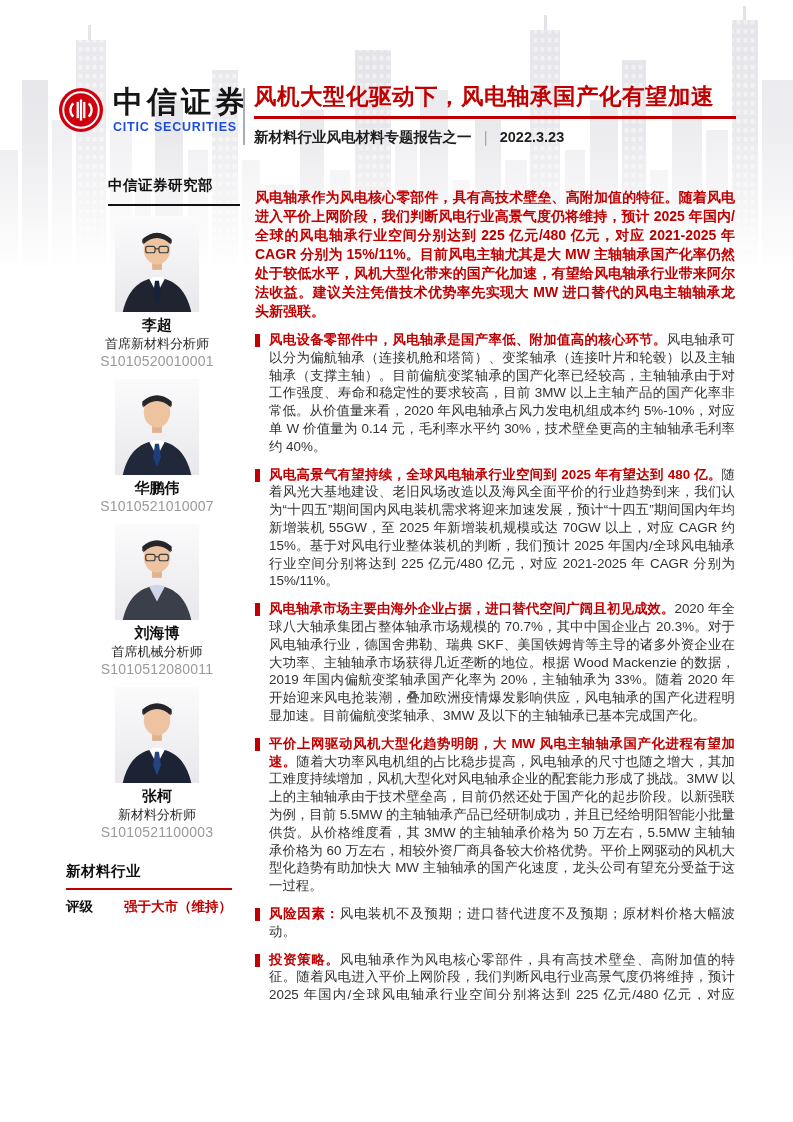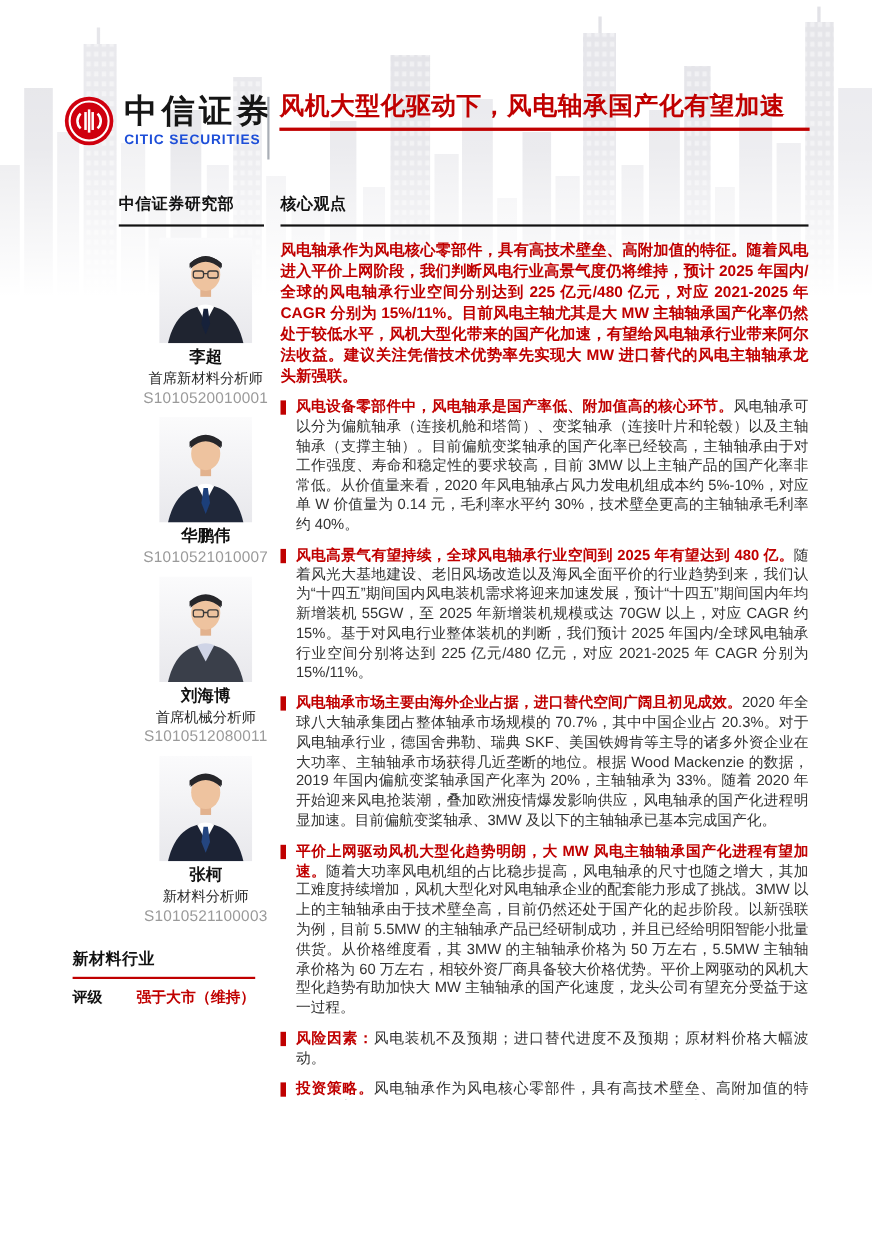--- a/index.html
+++ b/index.html
@@ -15,21 +15,21 @@
   .vdivider{position:absolute;left:243px;top:88px;width:2px;height:57px;background:#a9aeb6;}
   .title-block{position:absolute;left:254px;top:84px;width:482px;}
   .report-title{margin:0;font-size:22.5px;font-weight:900;color:#c00000;letter-spacing:0.5px;white-space:nowrap;line-height:26px;}
   .red-rule{height:3px;background:#c00000;margin-top:6px;}
   .subtitle{margin-top:9px;font-size:14.5px;font-weight:700;color:#1f1f1f;}
   .subtitle .sep{color:#8a8a8a;font-weight:400;margin:0 7px;}
 
   
   .sidebar{position:absolute;left:66px;top:176px;width:174px;}
   .dept{margin-left:42px;font-size:14.5px;font-weight:800;color:#111;padding-bottom:9px;border-bottom:2.5px solid #111;letter-spacing:0.5px;}
-  .analysts{margin-left:55px;width:132px;}
+  .analysts{margin-left:25px;width:132px;}
   .analyst{text-align:center;margin-top:10px;}
   .photo{width:86px;height:96px;margin:0 auto;display:block;}
   .a-name{font-size:15px;font-weight:800;color:#111;line-height:18px;margin-top:4px;}
   .a-title{font-size:13px;color:#2a2a2a;line-height:17px;margin-top:1px;}
   .a-cert{font-size:14px;color:#9a9a9a;line-height:16px;margin-top:1px;letter-spacing:0.2px;}
   .rating{margin-top:22px;width:166px;}
   .industry{font-size:14.5px;font-weight:800;color:#111;padding-bottom:7px;border-bottom:2px solid #c00000;letter-spacing:0.5px;}
   .rating-row{display:flex;justify-content:space-between;align-items:baseline;margin-top:8px;}
   .rating-label{font-size:13.5px;font-weight:800;color:#111;}
   .rating-value{font-size:13.5px;font-weight:800;color:#c00000;}
@@ -118,20 +118,23 @@
       </svg>
       <div>
         <div class="brand-cn">中信证券</div>
         <div class="brand-en">CITIC SECURITIES</div>
       </div>
     </div>
     <div class="vdivider"></div>
     <div class="title-block">
       <h1 class="report-title">风机大型化驱动下，风电轴承国产化有望加速</h1>
       <div class="red-rule"></div>
+      <div class="subtitle">
+        <span>新材料行业风电材料专题报告之一</span><span class="sep">｜</span><span>2022.3.23</span>
+      </div>
     </div>
   </header>
 
   <aside class="sidebar">
     <div class="dept">中信证券研究部</div>
 
     <div class="analysts">
 
       <div class="analyst">
         <svg class="photo" viewBox="0 0 86 98">
@@ -229,21 +232,20 @@
     <div class="rating">
       <div class="industry">新材料行业</div>
       <div class="rating-row">
         <span class="rating-label">评级</span>
         <span class="rating-value">强于大市（维持）</span>
       </div>
     </div>
   </aside>
 
   <main class="main">
-    <div class="section-title">核心观点</div>
 
     <p class="intro">风电轴承作为风电核心零部件，具有高技术壁垒、高附加值的特征。随着风电进入平价上网阶段，我们判断风电行业高景气度仍将维持，预计 2025 年国内/全球的风电轴承行业空间分别达到 225 亿元/480 亿元，对应 2021-2025 年 CAGR 分别为 15%/11%。目前风电主轴尤其是大 MW 主轴轴承国产化率仍然处于较低水平，风机大型化带来的国产化加速，有望给风电轴承行业带来阿尔法收益。建议关注凭借技术优势率先实现大 MW 进口替代的风电主轴轴承龙头新强联。</p>
 
     <div class="bullet">
       <span class="marker"></span>
       <p class="btext"><span class="lead">风电设备零部件中，风电轴承是国产率低、附加值高的核心环节。</span><span>风电轴承可以分为偏航轴承（连接机舱和塔筒）、变桨轴承（连接叶片和轮毂）以及主轴轴承（支撑主轴）。目前偏航变桨轴承的国产化率已经较高，主轴轴承由于对工作强度、寿命和稳定性的要求较高，目前 3MW 以上主轴产品的国产化率非常低。从价值量来看，2020 年风电轴承占风力发电机组成本约 5%-10%，对应单 W 价值量为 0.14 元，毛利率水平约 30%，技术壁垒更高的主轴轴承毛利率约 40%。</span></p>
     </div>
 
     <div class="bullet">
       <span class="marker"></span>

